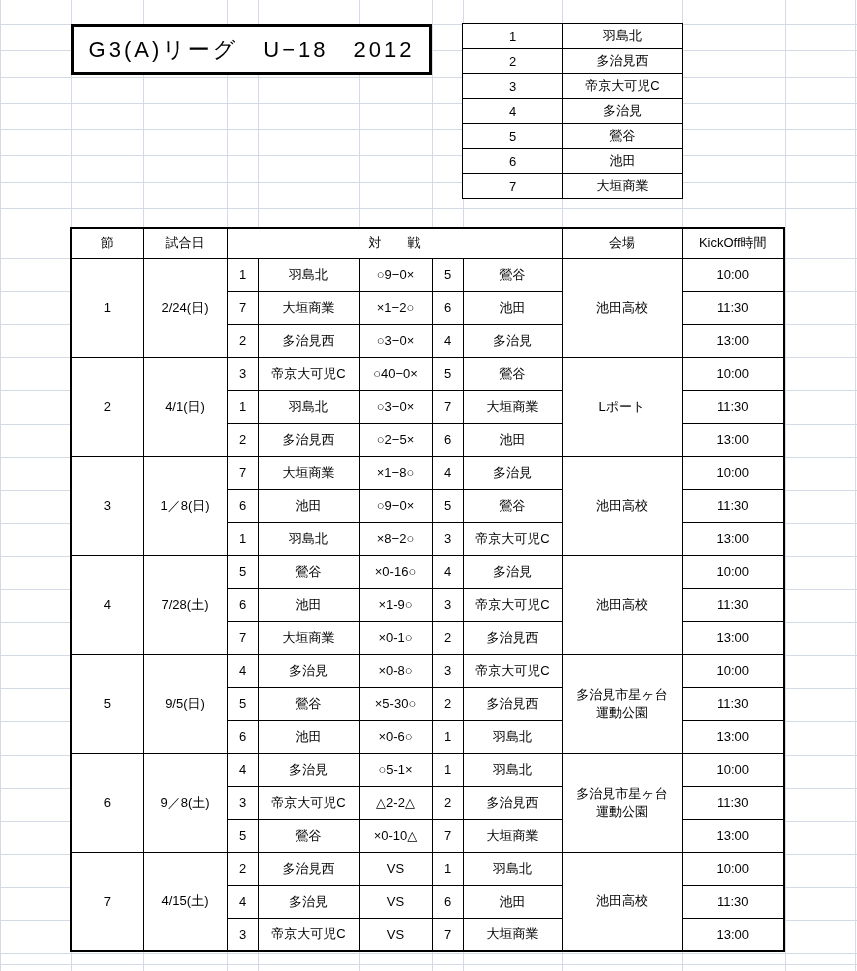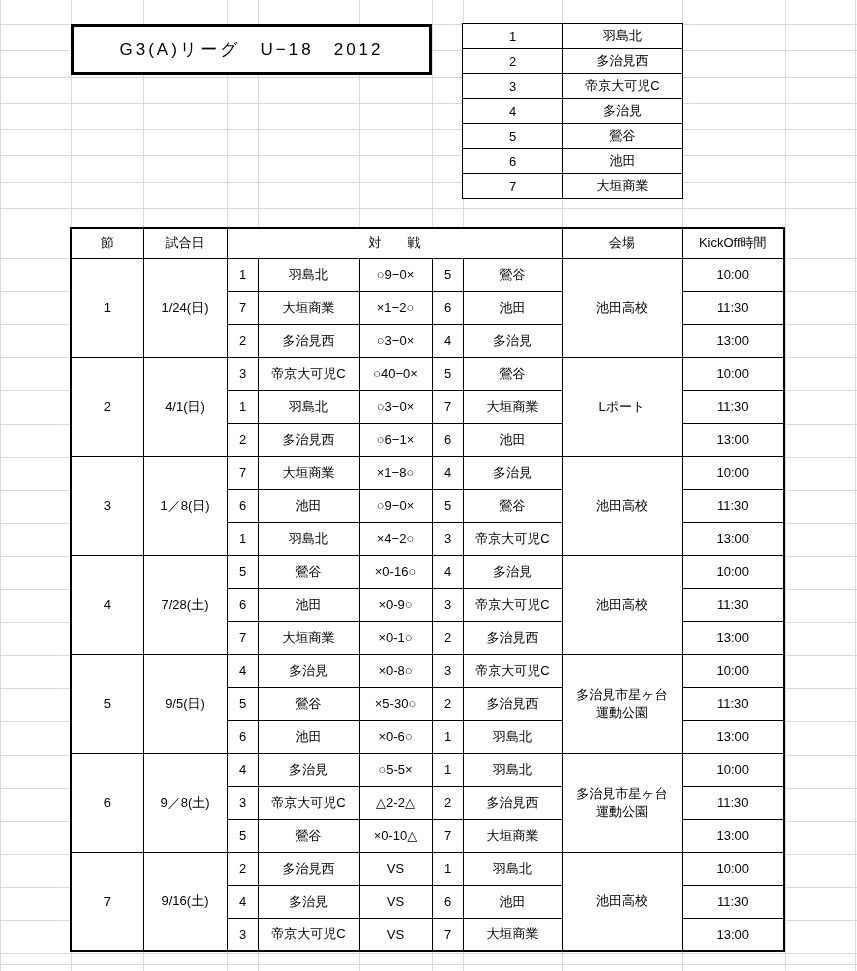--- a/index.html
+++ b/index.html
@@ -12,21 +12,21 @@
   
   #grid-layer{position:absolute;inset:0;z-index:0;}
   .gl-v{position:absolute;top:0;bottom:0;width:1px;background:#d3d9e5;}
   .gl-h{position:absolute;left:0;right:0;height:1px;background:#d3d9e5;}
 
   
   #title-box{
     position:absolute;left:71px;top:24px;width:355px;height:45px;
     border:3px solid #000;background:#fff;z-index:2;
     display:flex;align-items:center;justify-content:center;
-    font-size:17px;letter-spacing:3px;white-space:nowrap;
+    font-size:22px;letter-spacing:3px;white-space:nowrap;
   }
 
   
   #team-table{
     position:absolute;left:462px;top:23px;z-index:2;
     border-collapse:collapse;background:#fff;table-layout:fixed;
   }
   #team-table td{
     border:1px solid #000;height:24px;text-align:center;
     font-size:13px;padding:0;
@@ -154,21 +154,21 @@
       <th>試合日</th>
       <th colspan="5">対　　戦</th>
       <th>会場</th>
       <th>KickOff時間</th>
     </tr>
   </thead>
   <tbody>
 
     <tr>
       <td rowspan="3">1</td>
-      <td rowspan="3">1/24(日)</td>
+      <td rowspan="3">2/24(日)</td>
       <td>1</td>
       <td>羽島北</td>
       <td>○9−0×</td>
       <td>5</td>
       <td>鶯谷</td>
       <td rowspan="3" class="venue">池田高校</td>
       <td>10:00</td>
     </tr>
     <tr>
       <td>7</td>
@@ -202,21 +202,21 @@
       <td>1</td>
       <td>羽島北</td>
       <td>○3−0×</td>
       <td>7</td>
       <td>大垣商業</td>
       <td>11:30</td>
     </tr>
     <tr>
       <td>2</td>
       <td>多治見西</td>
-      <td>○6−1×</td>
+      <td>○2−5×</td>
       <td>6</td>
       <td>池田</td>
       <td>13:00</td>
     </tr>
 
     <tr>
       <td rowspan="3">3</td>
       <td rowspan="3">1／8(日)</td>
       <td>7</td>
       <td>大垣商業</td>
@@ -230,41 +230,41 @@
       <td>6</td>
       <td>池田</td>
       <td>○9−0×</td>
       <td>5</td>
       <td>鶯谷</td>
       <td>11:30</td>
     </tr>
     <tr>
       <td>1</td>
       <td>羽島北</td>
-      <td>×4−2○</td>
+      <td>×8−2○</td>
       <td>3</td>
       <td>帝京大可児C</td>
       <td>13:00</td>
     </tr>
 
     <tr>
       <td rowspan="3">4</td>
       <td rowspan="3">7/28(土)</td>
       <td>5</td>
       <td>鶯谷</td>
       <td>×0-16○</td>
       <td>4</td>
       <td>多治見</td>
       <td rowspan="3" class="venue">池田高校</td>
       <td>10:00</td>
     </tr>
     <tr>
       <td>6</td>
       <td>池田</td>
-      <td>×0-9○</td>
+      <td>×1-9○</td>
       <td>3</td>
       <td>帝京大可児C</td>
       <td>11:30</td>
     </tr>
     <tr>
       <td>7</td>
       <td>大垣商業</td>
       <td>×0-1○</td>
       <td>2</td>
       <td>多治見西</td>
@@ -298,21 +298,21 @@
       <td>1</td>
       <td>羽島北</td>
       <td>13:00</td>
     </tr>
 
     <tr>
       <td rowspan="3">6</td>
       <td rowspan="3">9／8(土)</td>
       <td>4</td>
       <td>多治見</td>
-      <td>○5-5×</td>
+      <td>○5-1×</td>
       <td>1</td>
       <td>羽島北</td>
       <td rowspan="3" class="venue">多治見市星ヶ台
 運動公園</td>
       <td>10:00</td>
     </tr>
     <tr>
       <td>3</td>
       <td>帝京大可児C</td>
       <td>△2-2△</td>
@@ -324,21 +324,21 @@
       <td>5</td>
       <td>鶯谷</td>
       <td>×0-10△</td>
       <td>7</td>
       <td>大垣商業</td>
       <td>13:00</td>
     </tr>
 
     <tr>
       <td rowspan="3">7</td>
-      <td rowspan="3">9/16(土)</td>
+      <td rowspan="3">4/15(土)</td>
       <td>2</td>
       <td>多治見西</td>
       <td>VS</td>
       <td>1</td>
       <td>羽島北</td>
       <td rowspan="3" class="venue">池田高校</td>
       <td>10:00</td>
     </tr>
     <tr>
       <td>4</td>

